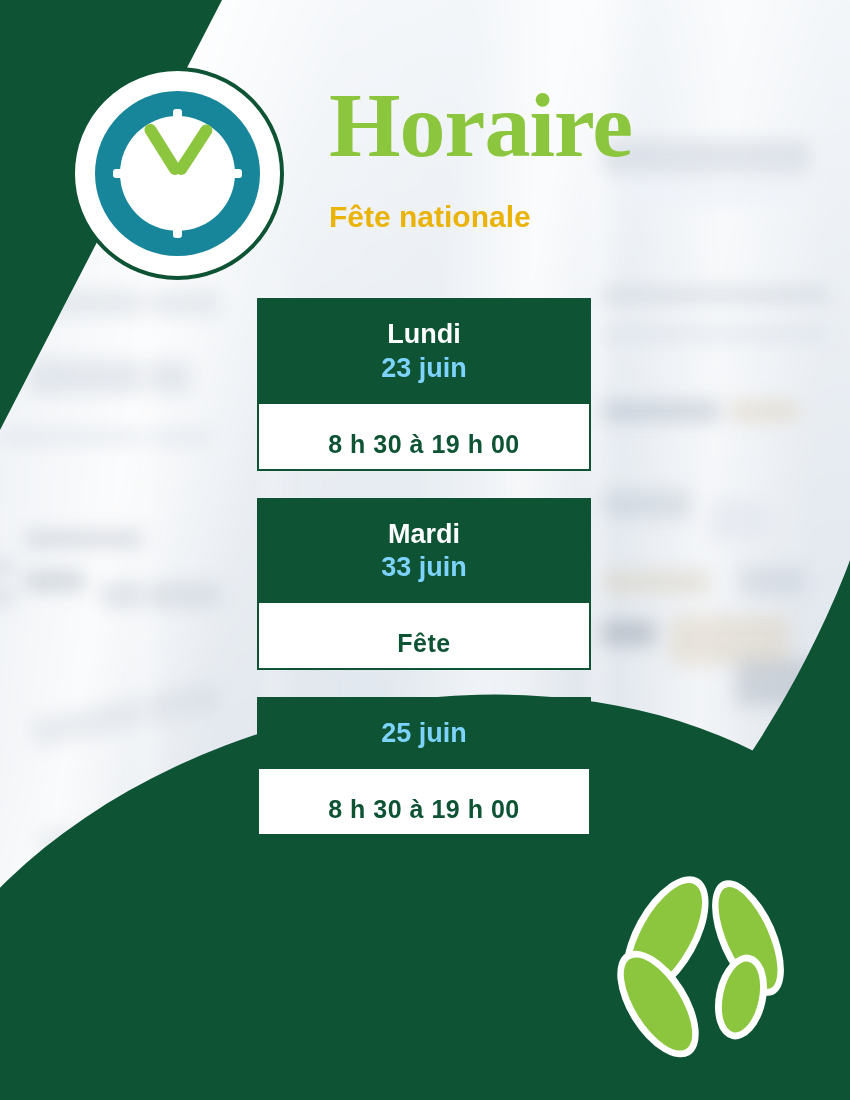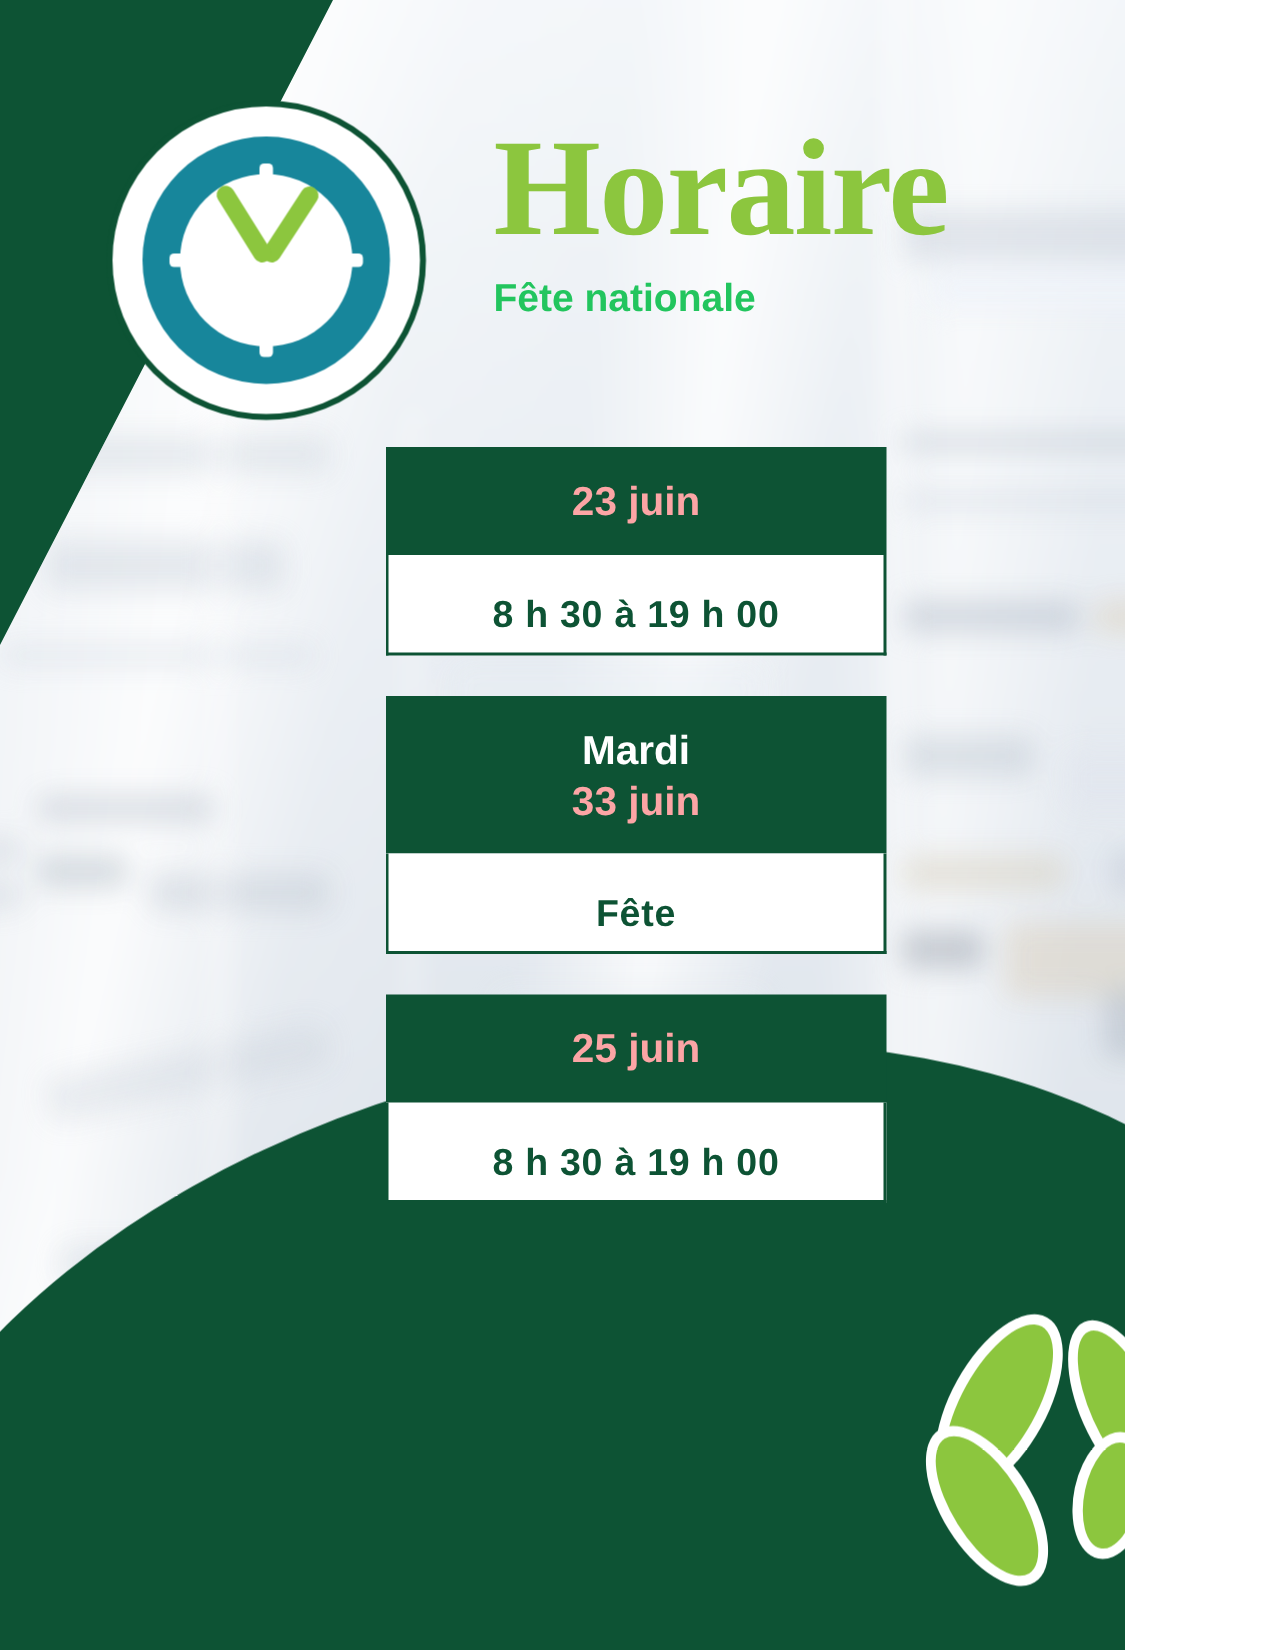--- a/index.html
+++ b/index.html
@@ -6,21 +6,21 @@
     margin: 0;
     padding: 0;
     background: #ffffff;
   }
   body {
     font-family: "Liberation Sans", sans-serif;
   }
 
   #poster {
     position: relative;
-    width: 750px;
+    width: 850px;
     height: 1100px;
     overflow: hidden;
     background: #0d5334;
   }
 
   
   .photo-clip {
     position: absolute;
     inset: 0;
     overflow: hidden;
@@ -126,26 +126,26 @@
   .poster-title {
     font-family: "Liberation Serif", "DejaVu Serif", serif;
     font-weight: bold;
     font-size: 92px;
     line-height: 0.95;
     color: #8cc63e;
     letter-spacing: -1px;
     margin: 0;
   }
   .poster-subtitle {
-    margin: 12px 0 0 0;
-    font-family: "Liberation Sans", sans-serif;
-    font-weight: bold;
-    font-size: 26px;
+    margin: 28px 0 0 0;
+    font-family: "Liberation Sans", sans-serif;
+    font-weight: bold;
+    font-size: 30px;
     line-height: 1.35;
-    color: #22c55e;
+    color: #eab308;
   }
   .poster-subtitle span { display: block; }
 
   
   .cards {
     position: absolute;
     left: 257px;
     top: 298px;
     width: 334px;
   }
@@ -161,21 +161,21 @@
     font-family: "Liberation Sans", sans-serif;
     font-weight: bold;
     font-size: 27px;
     color: #ffffff;
     line-height: 1.25;
   }
   .card-date {
     font-family: "Liberation Sans", sans-serif;
     font-weight: bold;
     font-size: 27px;
-    color: #fca5a5;
+    color: #7dd3fc;
     line-height: 1.25;
   }
   .card-body {
     background: #ffffff;
     border: 2px solid #0d5334;
     border-top: none;
     box-sizing: border-box;
     height: 67px;
     display: flex;
     align-items: center;
@@ -269,20 +269,21 @@
     <h1 class="poster-title">Horaire</h1>
     <div class="poster-subtitle">
       <span>Fête nationale</span>
     </div>
   </div>
 
   <div class="cards">
 
     <div class="card">
       <div class="card-head">
+        <div class="card-day">Lundi</div>
         <div class="card-date">23 juin</div>
       </div>
       <div class="card-body">
         <div class="card-hours">8 h 30 à 19 h 00</div>
       </div>
     </div>
 
     <div class="card">
       <div class="card-head">
         <div class="card-day">Mardi</div>

